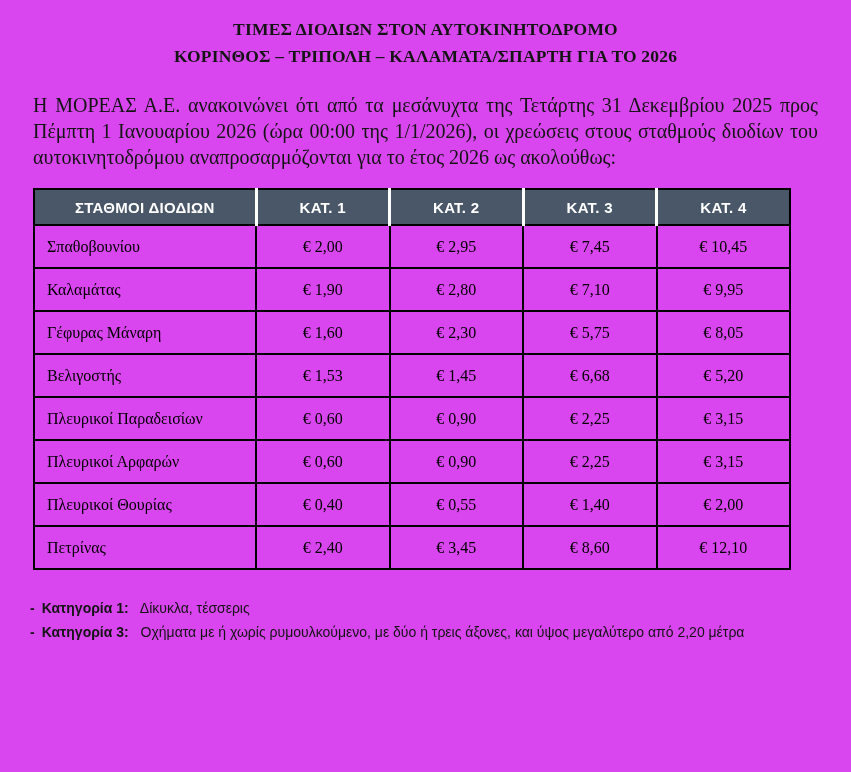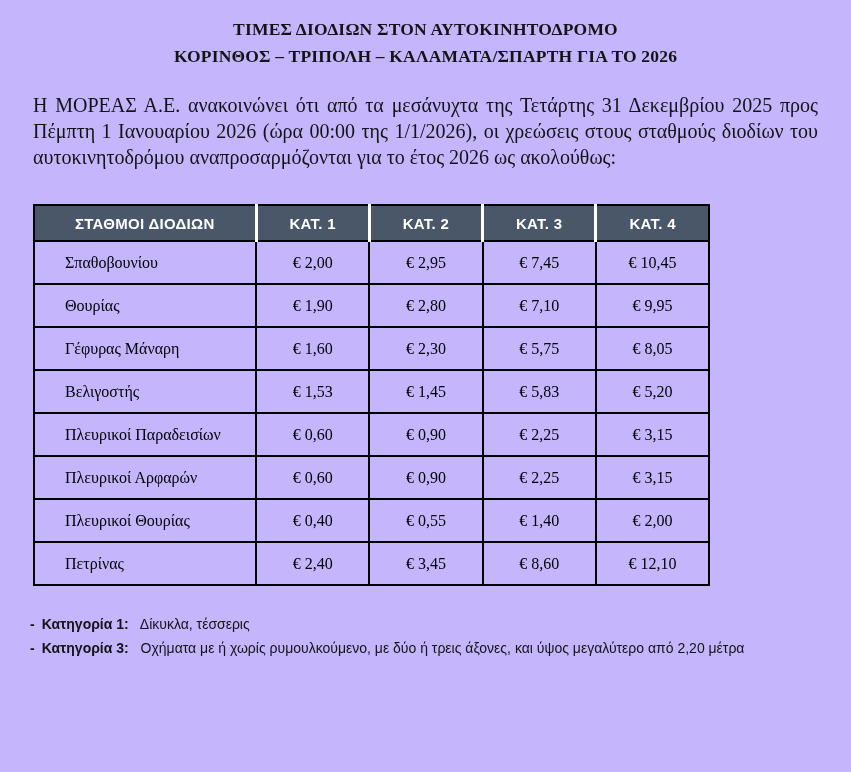--- a/index.html
+++ b/index.html
@@ -10,44 +10,44 @@
   body {
     width: 851px;
     height: 772px;
     overflow: hidden;
   }
   .page {
     box-sizing: border-box;
     width: 851px;
     height: 772px;
     padding: 16px 33px 0 33px;
-    background: #c4b5fd;
+    background: #d946ef;
   }
   .title {
     font-family: "Liberation Serif", serif;
     font-weight: 700;
     font-size: 17.5px;
     line-height: 27px;
     text-align: center;
     color: #141414;
     letter-spacing: 0.2px;
   }
   .intro {
     margin: 22px 0 0 0;
     font-family: "Liberation Serif", serif;
     font-size: 20px;
     line-height: 26px;
     text-align: justify;
     color: #141414;
   }
   table.toll-table {
-    margin-top: 34px;
+    margin-top: 18px;
     border-collapse: collapse;
     table-layout: fixed;
-    width: 677px;
+    width: 758px;
   }
   .toll-table th {
     background: var(--header-bg, #495768);
     color: var(--header-text, #ffffff);
     font-family: "Liberation Sans", sans-serif;
     font-weight: 700;
     font-size: 15px;
     letter-spacing: 0.3px;
     height: 34px;
     text-align: center;
@@ -63,21 +63,21 @@
     border: 2px solid var(--border-color, #000000);
     height: 41px;
     font-family: "Liberation Serif", serif;
     font-size: 16px;
     color: #000000;
     vertical-align: middle;
     padding: 0;
   }
   .toll-table td.station {
     text-align: left;
-    padding-left: 30px;
+    padding-left: 12px;
   }
   .toll-table td.price {
     text-align: center;
   }
   .footnotes {
     margin-top: 26px;
     margin-left: -10px;
     width: 796px;
     font-family: "Liberation Sans", sans-serif;
     font-size: 14px;
@@ -127,38 +127,38 @@
     </thead>
     <tbody>
       <tr>
         <td class="station">Σπαθοβουνίου</td>
         <td class="price">€ 2,00</td>
         <td class="price">€ 2,95</td>
         <td class="price">€ 7,45</td>
         <td class="price">€ 10,45</td>
       </tr>
       <tr>
-        <td class="station">Θουρίας</td>
+        <td class="station">Καλαμάτας</td>
         <td class="price">€ 1,90</td>
         <td class="price">€ 2,80</td>
         <td class="price">€ 7,10</td>
         <td class="price">€ 9,95</td>
       </tr>
       <tr>
         <td class="station">Γέφυρας Μάναρη</td>
         <td class="price">€ 1,60</td>
         <td class="price">€ 2,30</td>
         <td class="price">€ 5,75</td>
         <td class="price">€ 8,05</td>
       </tr>
       <tr>
         <td class="station">Βελιγοστής</td>
         <td class="price">€ 1,53</td>
         <td class="price">€ 1,45</td>
-        <td class="price">€ 5,83</td>
+        <td class="price">€ 6,68</td>
         <td class="price">€ 5,20</td>
       </tr>
       <tr>
         <td class="station">Πλευρικοί Παραδεισίων</td>
         <td class="price">€ 0,60</td>
         <td class="price">€ 0,90</td>
         <td class="price">€ 2,25</td>
         <td class="price">€ 3,15</td>
       </tr>
       <tr>

